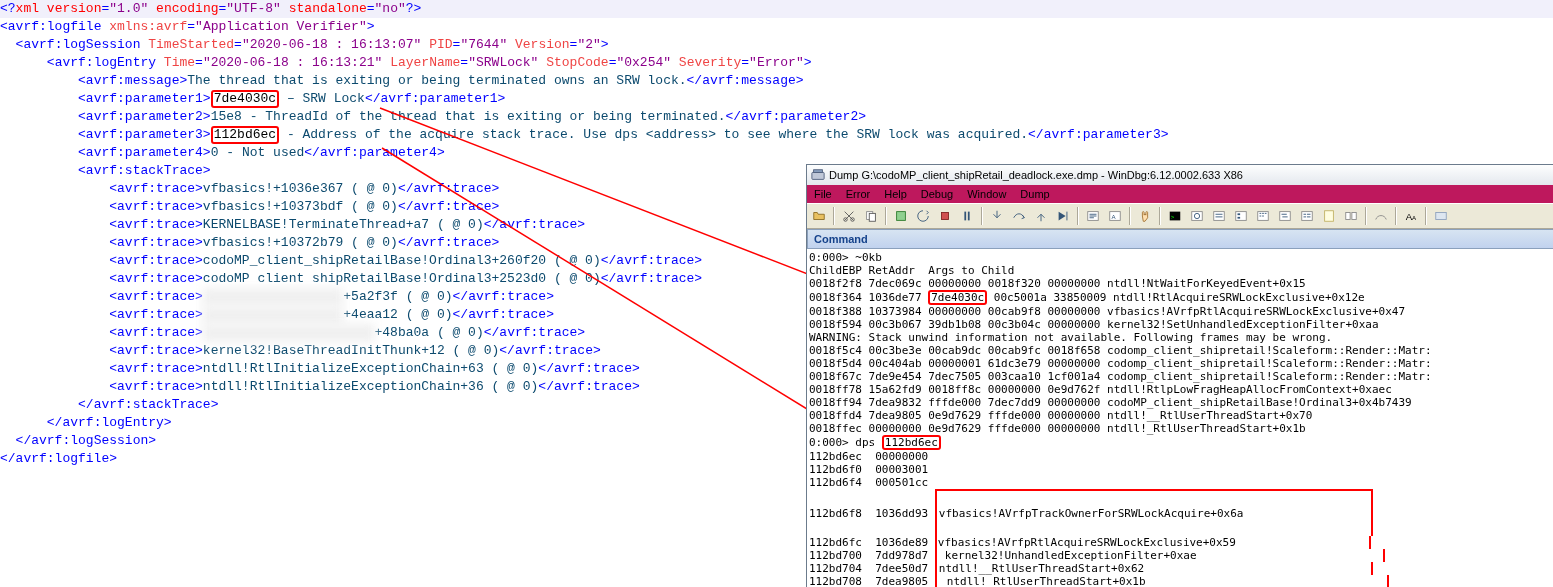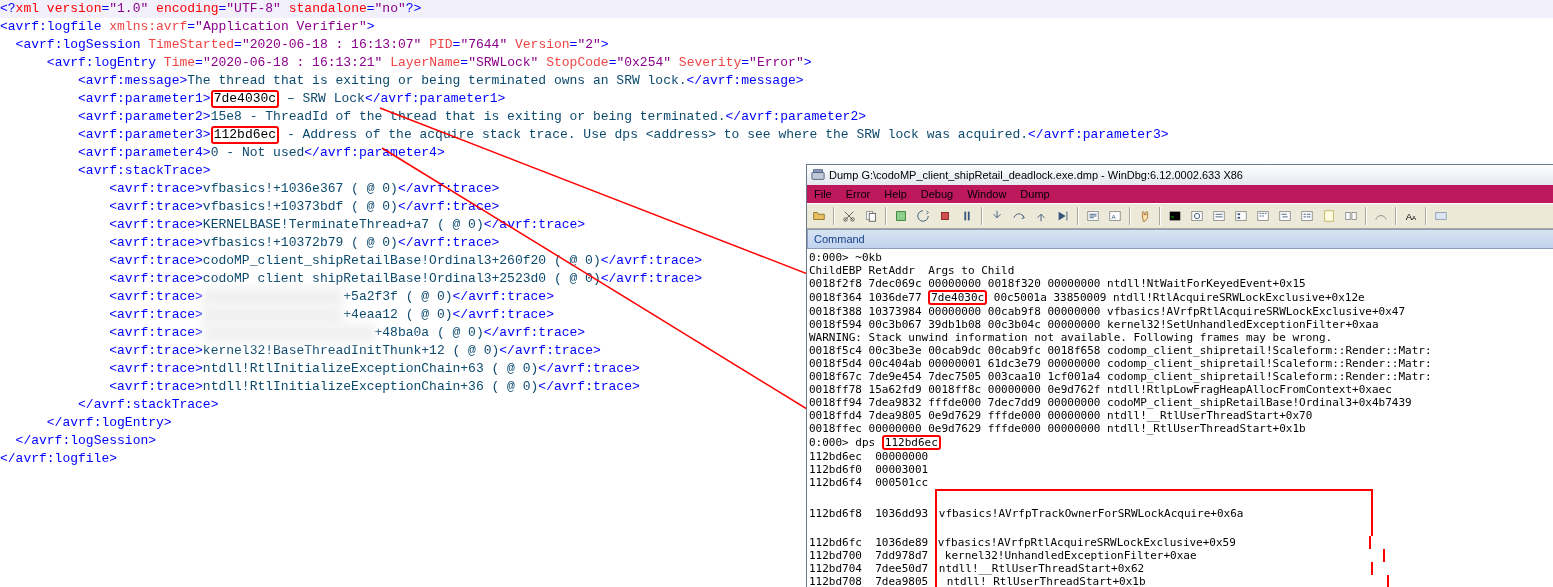--- a/index.html
+++ b/index.html
@@ -19,21 +19,21 @@
 
 .windbg{position:absolute;left:806px;top:164px;width:747px;height:423px;background:#e7e8ea;border:1px solid #6b7b8c;font-family:Tahoma,Arial,sans-serif;font-size:11px}
 .windbg .titlebar{height:18px;display:flex;align-items:center;padding:1px 4px;background:linear-gradient(#fdfefe,#e4e8ee);color:#000}
 .windbg .titlebar .dbg-icon{width:14px;height:14px;margin-right:4px}
 .windbg .menubar{height:18px;background:#be185d;display:flex;align-items:center}
 .windbg .menubar span{padding:2px 7px;color:#000}
 .windbg .toolbar{height:24px;background:#ece9d8;border-top:1px solid #fff;border-bottom:1px solid #aca899;display:flex;align-items:center;padding:0 2px;gap:2px}
 .windbg .toolbar .tb{width:20px;height:20px;display:inline-flex;align-items:center;justify-content:center;color:#444}
 .windbg .toolbar .tb svg{width:14px;height:14px}
 .windbg .toolbar .sep{width:1px;height:18px;background:#aca899;margin:0 2px;border-right:1px solid #fff}
-.windbg .cmdheader{height:18px;background:linear-gradient(#d7e4f2,#c1d2ee);border:1px solid #8ba0bc;padding-left:6px;display:flex;align-items:flex-end;color:#15428b;font-weight:normal}
+.windbg .cmdheader{height:18px;background:linear-gradient(#d7e4f2,#c1d2ee);border:1px solid #8ba0bc;padding-left:6px;display:flex;align-items:flex-end;color:#15428b;font-weight:bold}
 .windbg .out{background:#fff;font-family:'Lucida Console',Consolas,monospace;font-size:11px;line-height:13px;color:#000;white-space:pre;padding:2px 2px 2px 2px;height:337px;overflow:hidden}
 .windbg .out .redbox{border:2px solid #ff0000;border-radius:3px;padding:0 1px;line-height:11px}
 </style>
 </head>
 <body>
 
 <div class="xml-pane" id="xmlPane"><span class="ln ln0"><span class="pi-br">&lt;?</span><span class="pi-name">xml</span> <span class="pi-name">version</span><span class="pi-br">=</span><span class="pi-val">"1.0"</span> <span class="pi-name">encoding</span><span class="pi-br">=</span><span class="pi-val">"UTF-8"</span> <span class="pi-name">standalone</span><span class="pi-br">=</span><span class="pi-val">"no"</span><span class="pi-br">?&gt;</span></span><span class="ln"><span class="tag">&lt;</span><span class="tag">avrf:logfile</span> <span class="attrn">xmlns:avrf</span><span class="tag">=</span><span class="attrv">"Application Verifier"</span><span class="tag">&gt;</span></span><span class="ln">  <span class="tag">&lt;</span><span class="tag">avrf:logSession</span> <span class="attrn">TimeStarted</span><span class="tag">=</span><span class="attrv">"2020-06-18 : 16:13:07"</span> <span class="attrn">PID</span><span class="tag">=</span><span class="attrv">"7644"</span> <span class="attrn">Version</span><span class="tag">=</span><span class="attrv">"2"</span><span class="tag">&gt;</span></span><span class="ln">      <span class="tag">&lt;</span><span class="tag">avrf:logEntry</span> <span class="attrn">Time</span><span class="tag">=</span><span class="attrv">"2020-06-18 : 16:13:21"</span> <span class="attrn">LayerName</span><span class="tag">=</span><span class="attrv">"SRWLock"</span> <span class="attrn">StopCode</span><span class="tag">=</span><span class="attrv">"0x254"</span> <span class="attrn">Severity</span><span class="tag">=</span><span class="attrv">"Error"</span><span class="tag">&gt;</span></span><span class="ln">          <span class="tag">&lt;</span><span class="tag">avrf:message</span><span class="tag">&gt;</span><span class="txt">The thread that is exiting or being terminated owns an SRW lock.</span><span class="tag">&lt;/</span><span class="tag">avrf:message</span><span class="tag">&gt;</span></span><span class="ln">          <span class="tag">&lt;</span><span class="tag">avrf:parameter1</span><span class="tag">&gt;</span><span class="redbox">7de4030c</span><span class="txt"> – SRW Lock</span><span class="tag">&lt;/</span><span class="tag">avrf:parameter1</span><span class="tag">&gt;</span></span><span class="ln">          <span class="tag">&lt;</span><span class="tag">avrf:parameter2</span><span class="tag">&gt;</span><span class="txt">15e8 - ThreadId of the thread that is exiting or being terminated.</span><span class="tag">&lt;/</span><span class="tag">avrf:parameter2</span><span class="tag">&gt;</span></span><span class="ln">          <span class="tag">&lt;</span><span class="tag">avrf:parameter3</span><span class="tag">&gt;</span><span class="redbox">112bd6ec</span><span class="txt"> - Address of the acquire stack trace. Use dps </span><span class="txt" style="font-style:italic">&lt;</span><span class="txt">address</span><span class="txt" style="font-style:italic">&gt;</span><span class="txt"> to see where the SRW lock was acquired.</span><span class="tag">&lt;/</span><span class="tag">avrf:parameter3</span><span class="tag">&gt;</span></span><span class="ln">          <span class="tag">&lt;</span><span class="tag">avrf:parameter4</span><span class="tag">&gt;</span><span class="txt">0 - Not used</span><span class="tag">&lt;/</span><span class="tag">avrf:parameter4</span><span class="tag">&gt;</span></span><span class="ln">          <span class="tag">&lt;</span><span class="tag">avrf:stackTrace</span><span class="tag">&gt;</span></span><span class="ln">              <span class="tag">&lt;</span><span class="tag">avrf:trace</span><span class="tag">&gt;</span><span class="txt">vfbasics!+1036e367 ( @ 0)</span><span class="tag">&lt;/</span><span class="tag">avrf:trace</span><span class="tag">&gt;</span></span><span class="ln">              <span class="tag">&lt;</span><span class="tag">avrf:trace</span><span class="tag">&gt;</span><span class="txt">vfbasics!+10373bdf ( @ 0)</span><span class="tag">&lt;/</span><span class="tag">avrf:trace</span><span class="tag">&gt;</span></span><span class="ln">              <span class="tag">&lt;</span><span class="tag">avrf:trace</span><span class="tag">&gt;</span><span class="txt">KERNELBASE!TerminateThread+a7 ( @ 0)</span><span class="tag">&lt;/</span><span class="tag">avrf:trace</span><span class="tag">&gt;</span></span><span class="ln">              <span class="tag">&lt;</span><span class="tag">avrf:trace</span><span class="tag">&gt;</span><span class="txt">vfbasics!+10372b79 ( @ 0)</span><span class="tag">&lt;/</span><span class="tag">avrf:trace</span><span class="tag">&gt;</span></span><span class="ln">              <span class="tag">&lt;</span><span class="tag">avrf:trace</span><span class="tag">&gt;</span><span class="txt">codoMP_client_shipRetailBase!Ordinal3+260f20 ( @ 0)</span><span class="tag">&lt;/</span><span class="tag">avrf:trace</span><span class="tag">&gt;</span></span><span class="ln">              <span class="tag">&lt;</span><span class="tag">avrf:trace</span><span class="tag">&gt;</span><span class="txt">codoMP client shipRetailBase!Ordinal3+2523d0 ( @ 0)</span><span class="tag">&lt;/</span><span class="tag">avrf:trace</span><span class="tag">&gt;</span></span><span class="ln">              <span class="tag">&lt;</span><span class="tag">avrf:trace</span><span class="tag">&gt;</span><span class="censor">xxxxxxxxxxxxxxxxxx</span><span class="txt">+5a2f3f ( @ 0)</span><span class="tag">&lt;/</span><span class="tag">avrf:trace</span><span class="tag">&gt;</span></span><span class="ln">              <span class="tag">&lt;</span><span class="tag">avrf:trace</span><span class="tag">&gt;</span><span class="censor">xxxxxxxxxxxxxxxxxx</span><span class="txt">+4eaa12 ( @ 0)</span><span class="tag">&lt;/</span><span class="tag">avrf:trace</span><span class="tag">&gt;</span></span><span class="ln">              <span class="tag">&lt;</span><span class="tag">avrf:trace</span><span class="tag">&gt;</span><span class="censor">xxxxxxxxxxxxxxxxxxxxxx</span><span class="txt">+48ba0a ( @ 0)</span><span class="tag">&lt;/</span><span class="tag">avrf:trace</span><span class="tag">&gt;</span></span><span class="ln">              <span class="tag">&lt;</span><span class="tag">avrf:trace</span><span class="tag">&gt;</span><span class="txt">kernel32!BaseThreadInitThunk+12 ( @ 0)</span><span class="tag">&lt;/</span><span class="tag">avrf:trace</span><span class="tag">&gt;</span></span><span class="ln">              <span class="tag">&lt;</span><span class="tag">avrf:trace</span><span class="tag">&gt;</span><span class="txt">ntdll!RtlInitializeExceptionChain+63 ( @ 0)</span><span class="tag">&lt;/</span><span class="tag">avrf:trace</span><span class="tag">&gt;</span></span><span class="ln">              <span class="tag">&lt;</span><span class="tag">avrf:trace</span><span class="tag">&gt;</span><span class="txt">ntdll!RtlInitializeExceptionChain+36 ( @ 0)</span><span class="tag">&lt;/</span><span class="tag">avrf:trace</span><span class="tag">&gt;</span></span><span class="ln">          <span class="tag">&lt;/</span><span class="tag">avrf:stackTrace</span><span class="tag">&gt;</span></span><span class="ln">      <span class="tag">&lt;/</span><span class="tag">avrf:logEntry</span><span class="tag">&gt;</span></span><span class="ln">  <span class="tag">&lt;/</span><span class="tag">avrf:logSession</span><span class="tag">&gt;</span></span><span class="ln"><span class="tag">&lt;/</span><span class="tag">avrf:logfile</span><span class="tag">&gt;</span></span></div>
 
 <svg class="svg-lines" width="1553" height="587">
   <defs>

